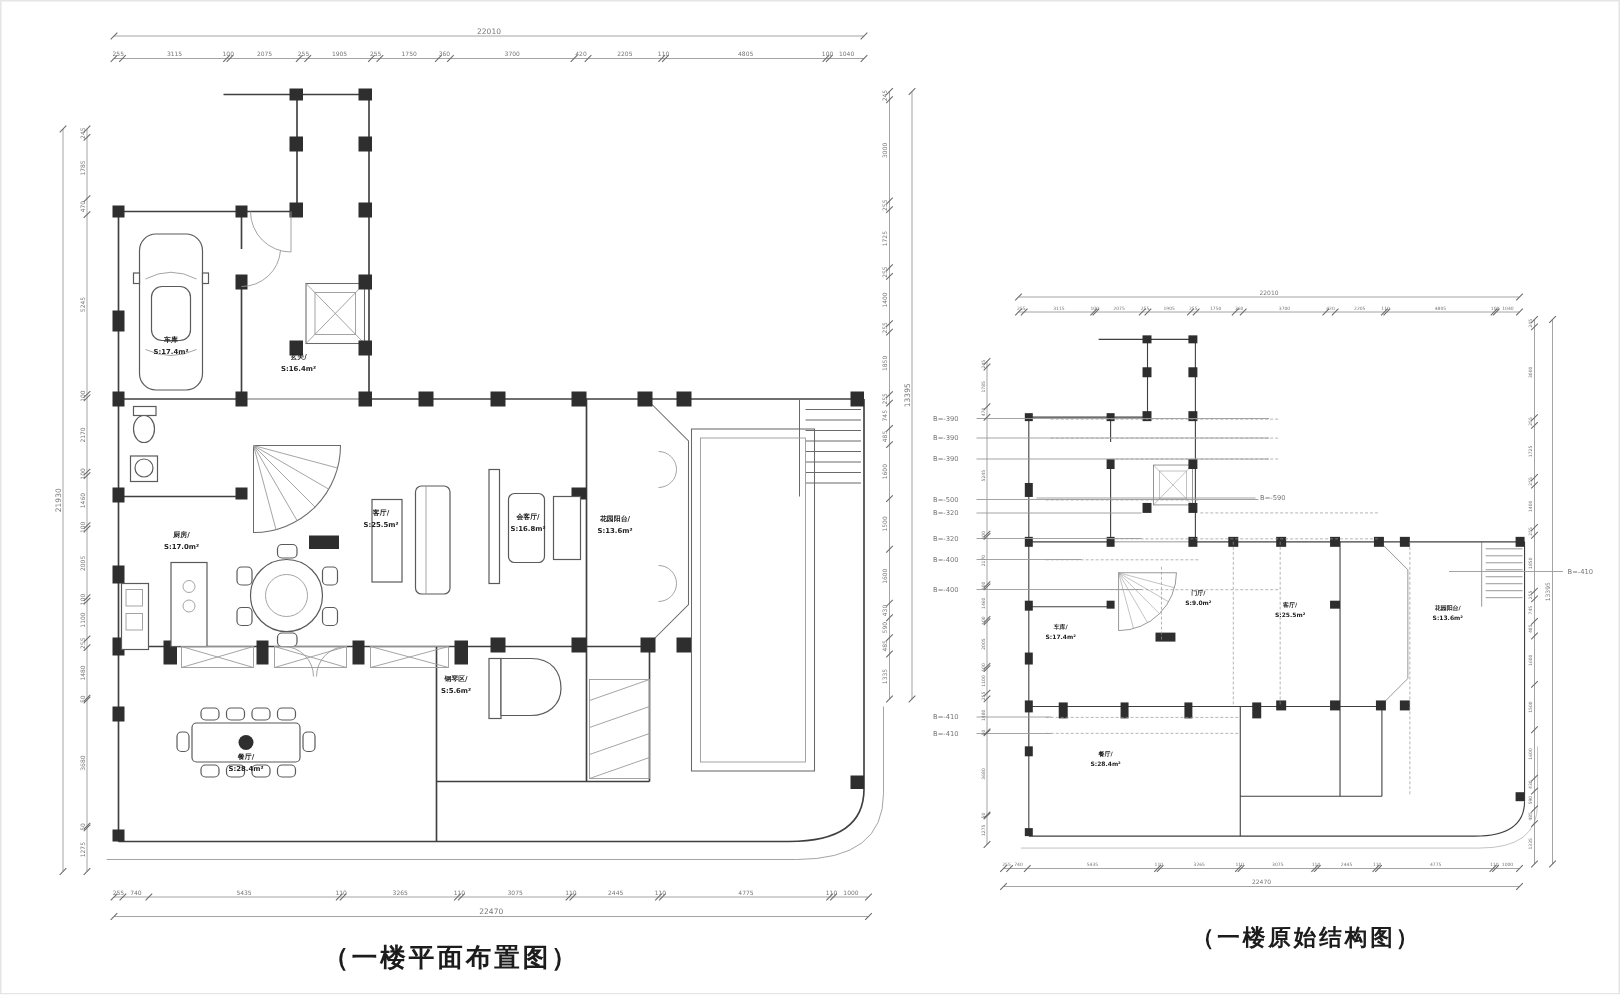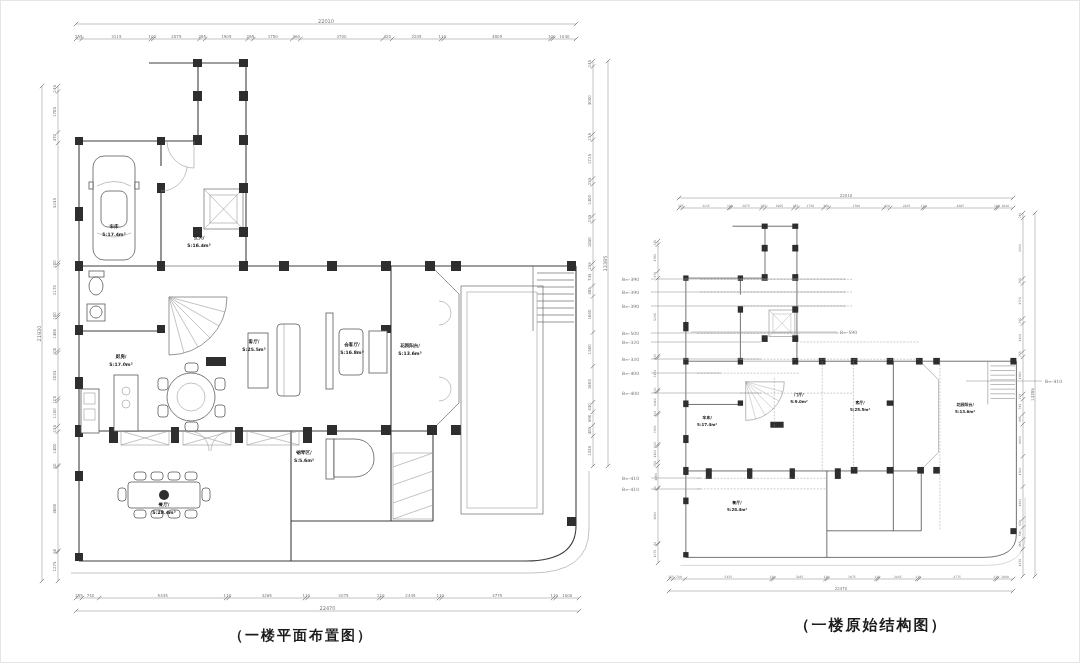--- a/index.html
+++ b/index.html
@@ -9,21 +9,21 @@
   .wall{stroke:#3f3f3f;stroke-width:1.1;fill:none;}
   .thin{stroke:#6a6a6a;stroke-width:0.7;fill:none;}
   .lite{stroke:#9a9a9a;stroke-width:0.6;fill:none;}
   .dash{stroke:#949494;stroke-width:0.7;fill:none;stroke-dasharray:3 2;}
   .col{fill:#2e2e2e;stroke:none;}
   .furn{stroke:#5a5a5a;stroke-width:0.8;fill:#fff;}
   .rl{fill:#222;font-family:"DejaVu Sans",sans-serif;font-weight:bold;}
   .dim{fill:#777;font-family:"DejaVu Sans",sans-serif;}
   .title{position:absolute;color:#1c1c1c;letter-spacing:2px;font-weight:bold;
          font-family:"DejaVu Sans",sans-serif;text-align:center;}
-  #title-left{left:190px;top:626px;width:220px;font-size:14px;}
+  #title-left{left:190px;top:626px;width:220px;font-size:17px;}
   #title-right{left:770px;top:615px;width:200px;font-size:15px;}
 </style>
 </head>
 <body>
 
 <div id="canvas">
 <svg width="1080" height="663" viewBox="0 0 1080 663">
   <defs>
     <g id="plan-walls">
 

